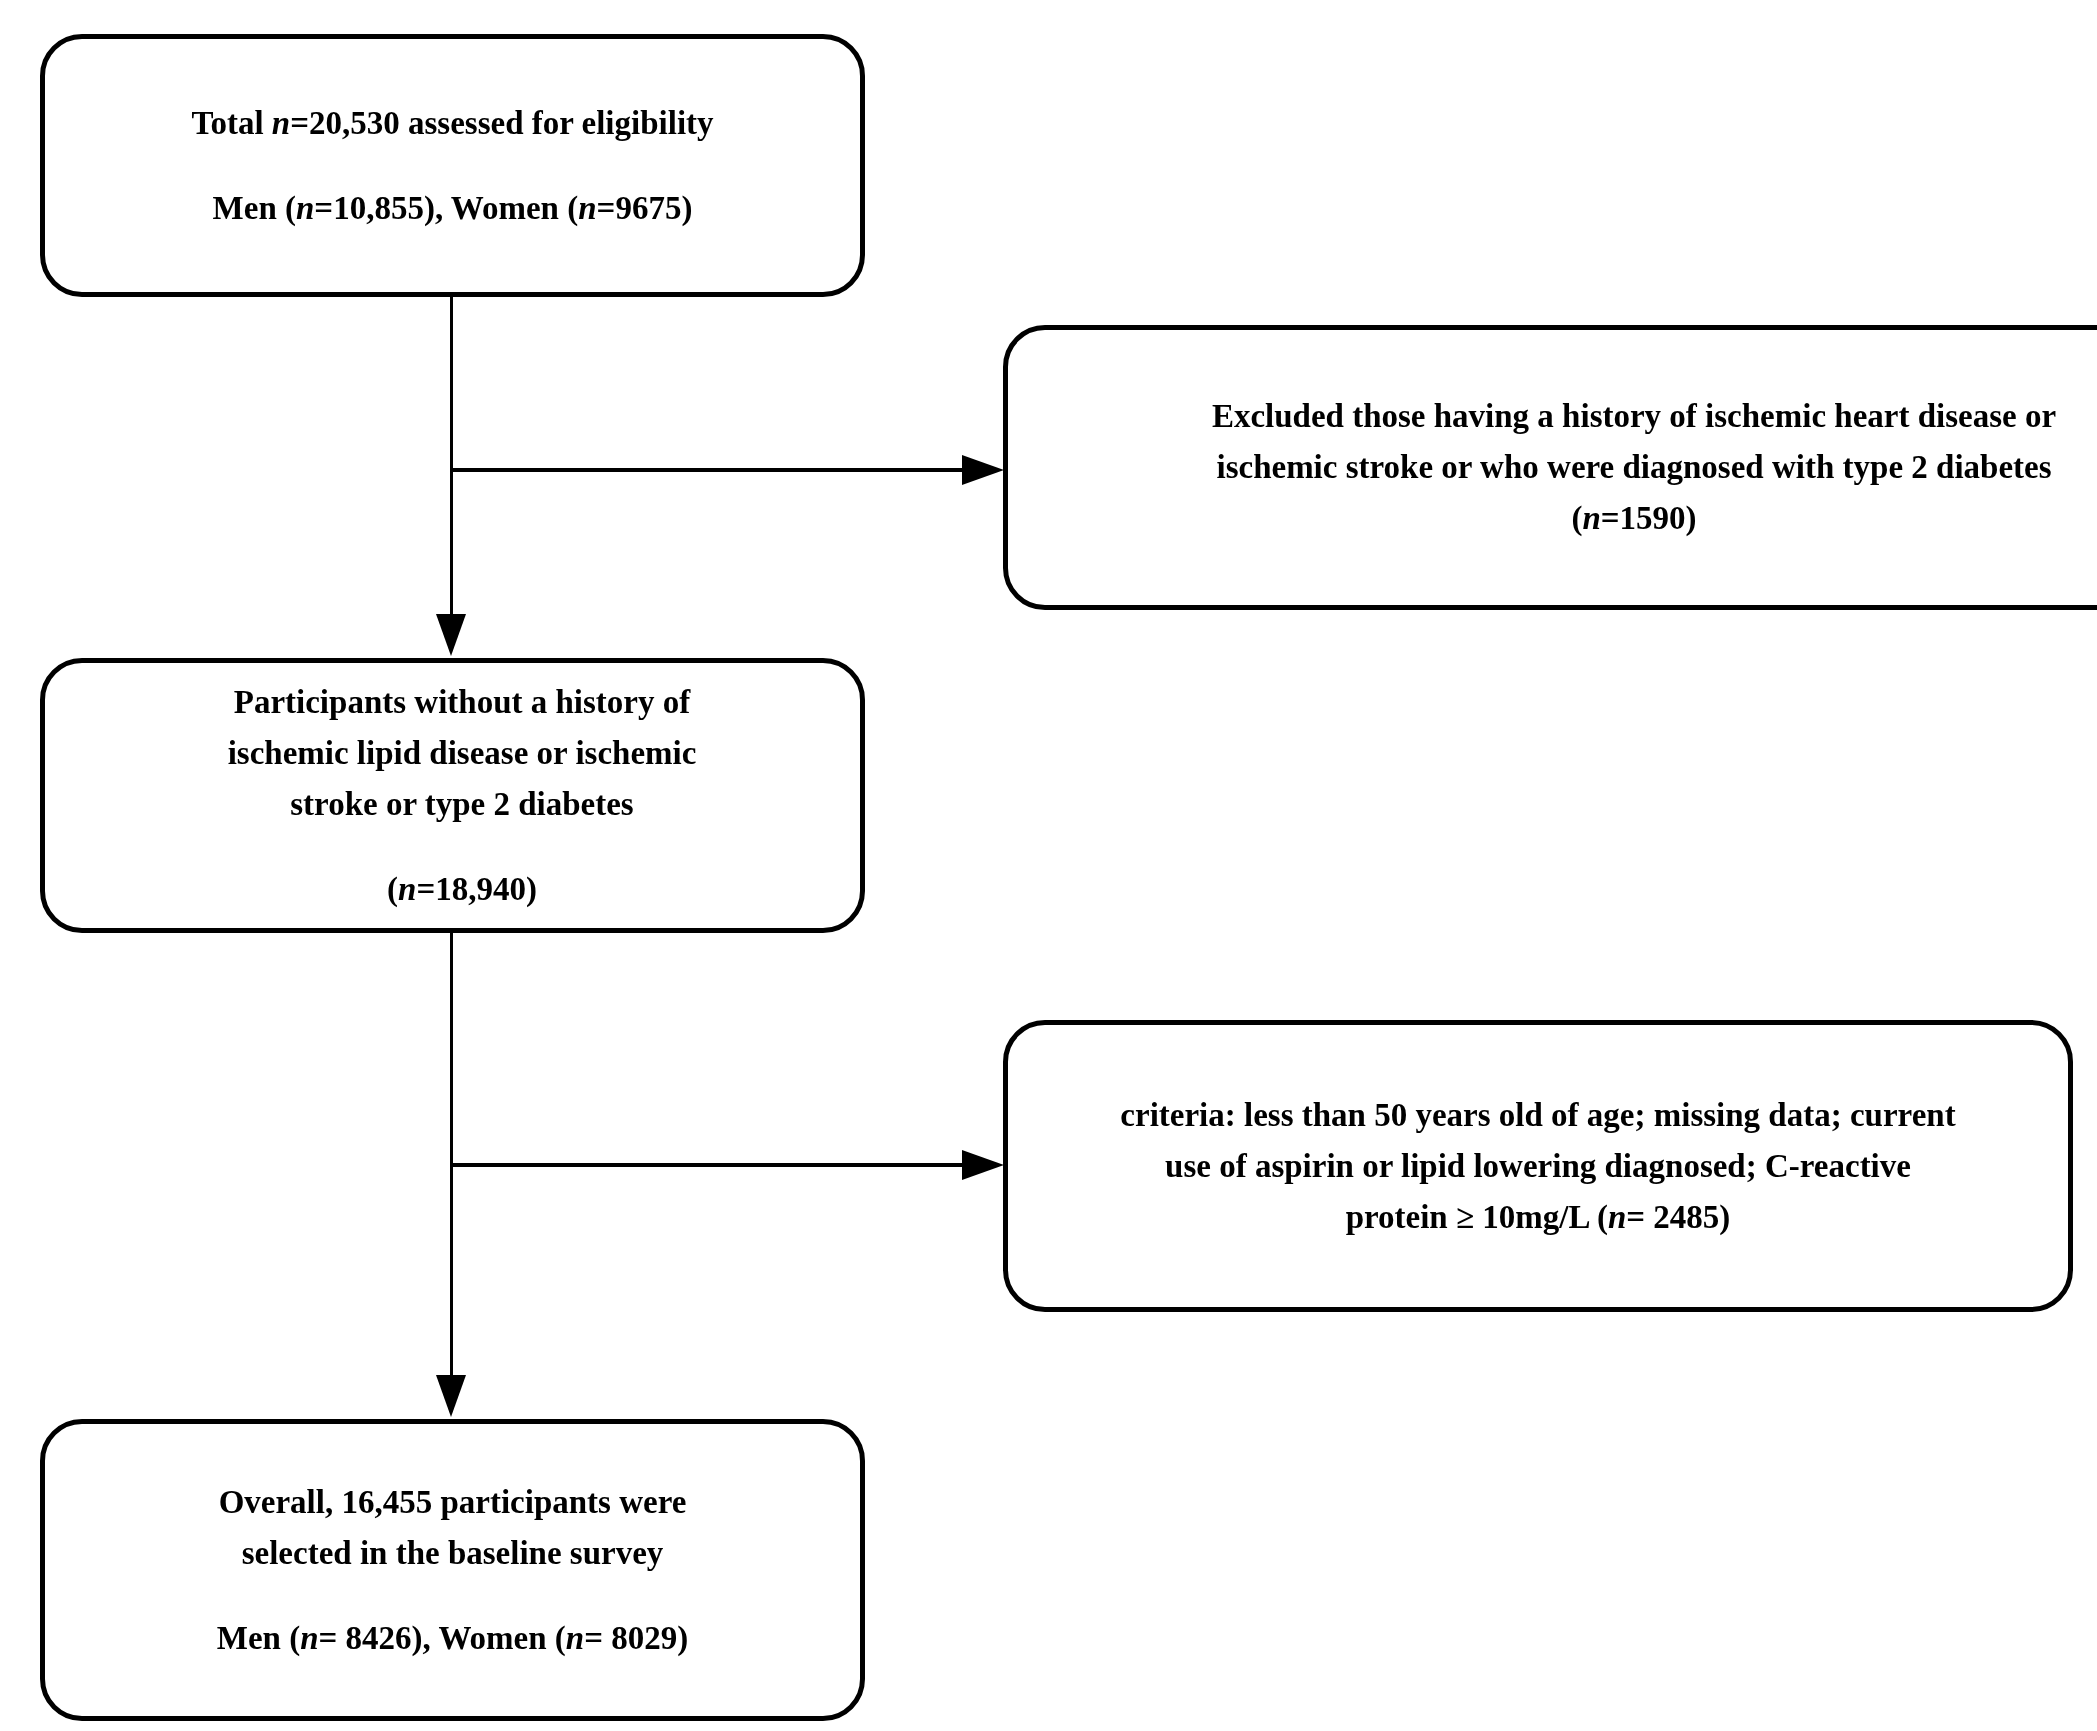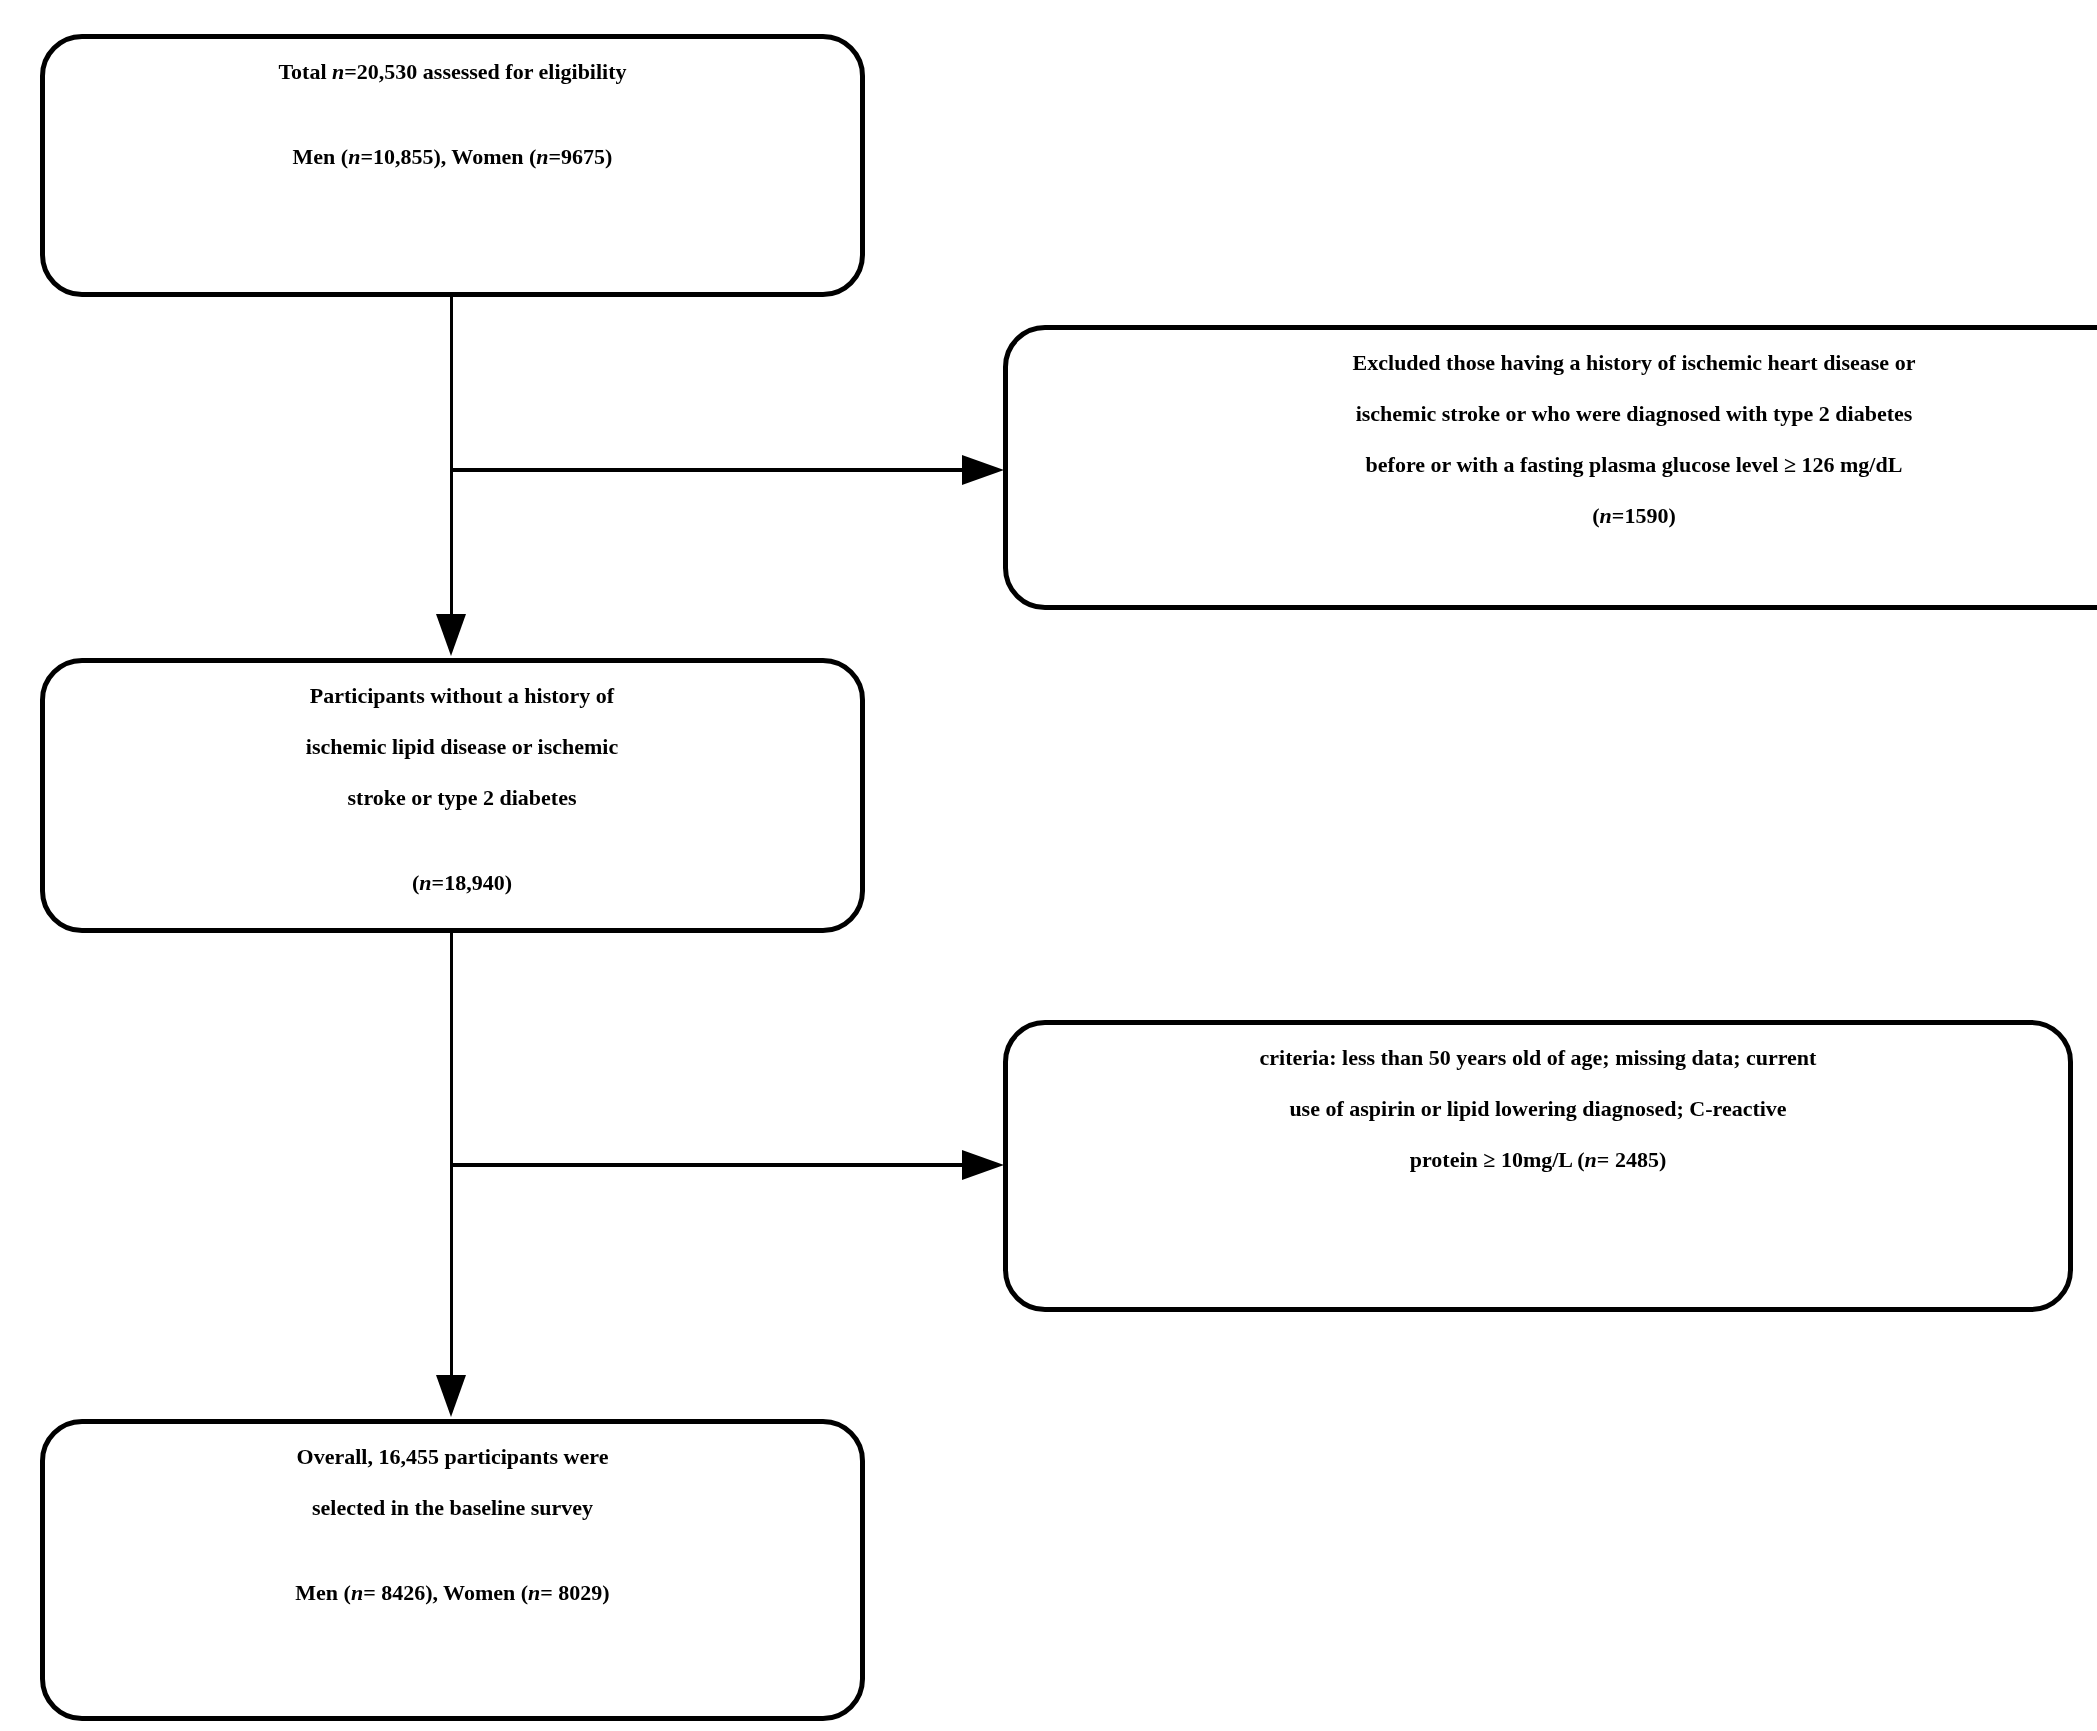--- a/index.html
+++ b/index.html
@@ -17,23 +17,24 @@
     color: #000000;
   }
   .box {
     position: absolute;
     box-sizing: border-box;
     border: 5.4px solid #000000;
     border-radius: 42px;
     background: #ffffff;
     display: flex;
     flex-direction: column;
+    justify-content: center;
     align-items: center;
     text-align: center;
-    font-size: 22px;
+    font-size: 33px;
     padding: 6.7px 19px;
   }
   .line {
     line-height: 51px;
     min-height: 51px;
     white-space: nowrap;
   }
   .line.blank {
     min-height: 34px;
     height: 34px;
@@ -97,21 +98,20 @@
     </div>
 
   <div class="vline" id="v1"></div>
   <div class="hline" id="h1"></div>
   <div class="arrow right" id="a-h1"></div>
   <div class="arrow down" id="a-v1"></div>
 
   <div class="box" id="b-excluded1">
       <div class="line">Excluded those having a history of ischemic heart disease or</div>
       <div class="line">ischemic stroke or who were diagnosed with type 2 diabetes</div>
-      <div class="line">before or with a fasting plasma glucose level ≥ 126 mg/dL</div>
       <div class="line">(<i>n</i>=1590)</div>
     </div>
 
   <div class="box" id="b-participants">
       <div class="line">Participants without a history of</div>
       <div class="line">ischemic lipid disease or ischemic</div>
       <div class="line">stroke or type 2 diabetes</div>
       <div class="line blank"></div>
       <div class="line">(<i>n</i>=18,940)</div>
     </div>

